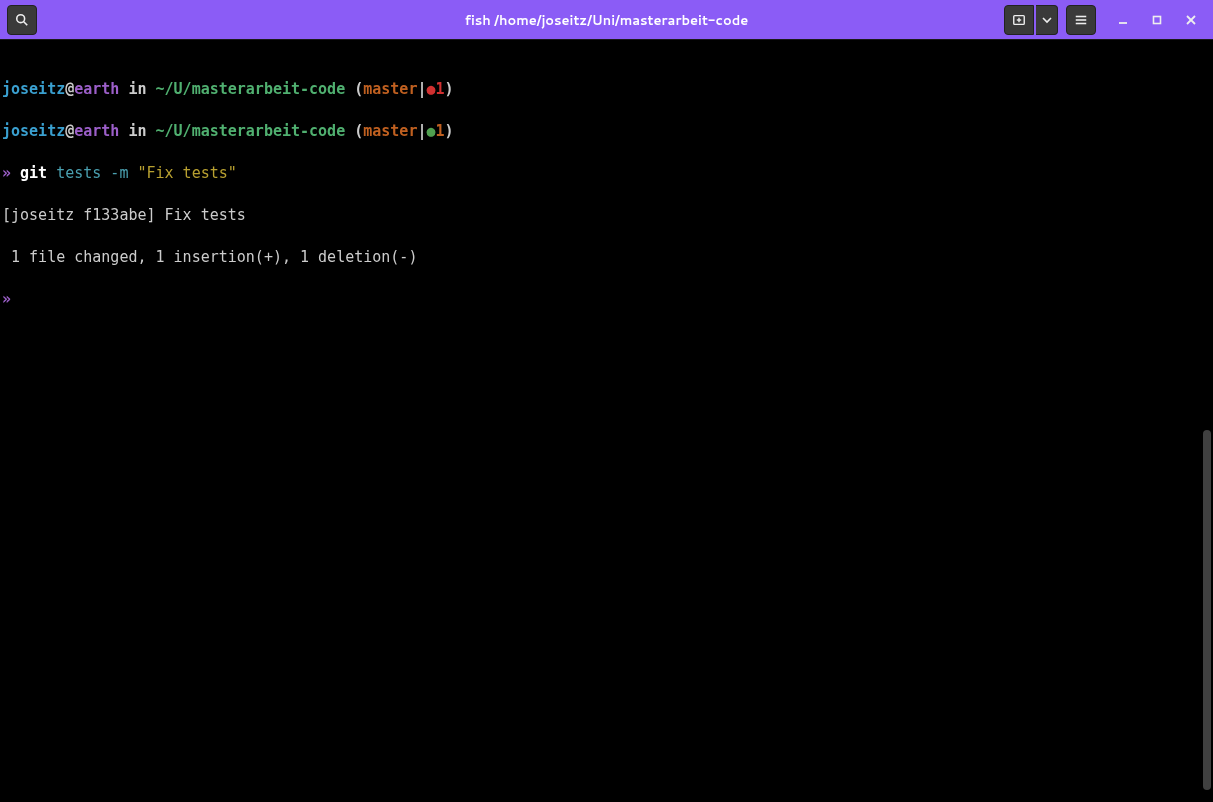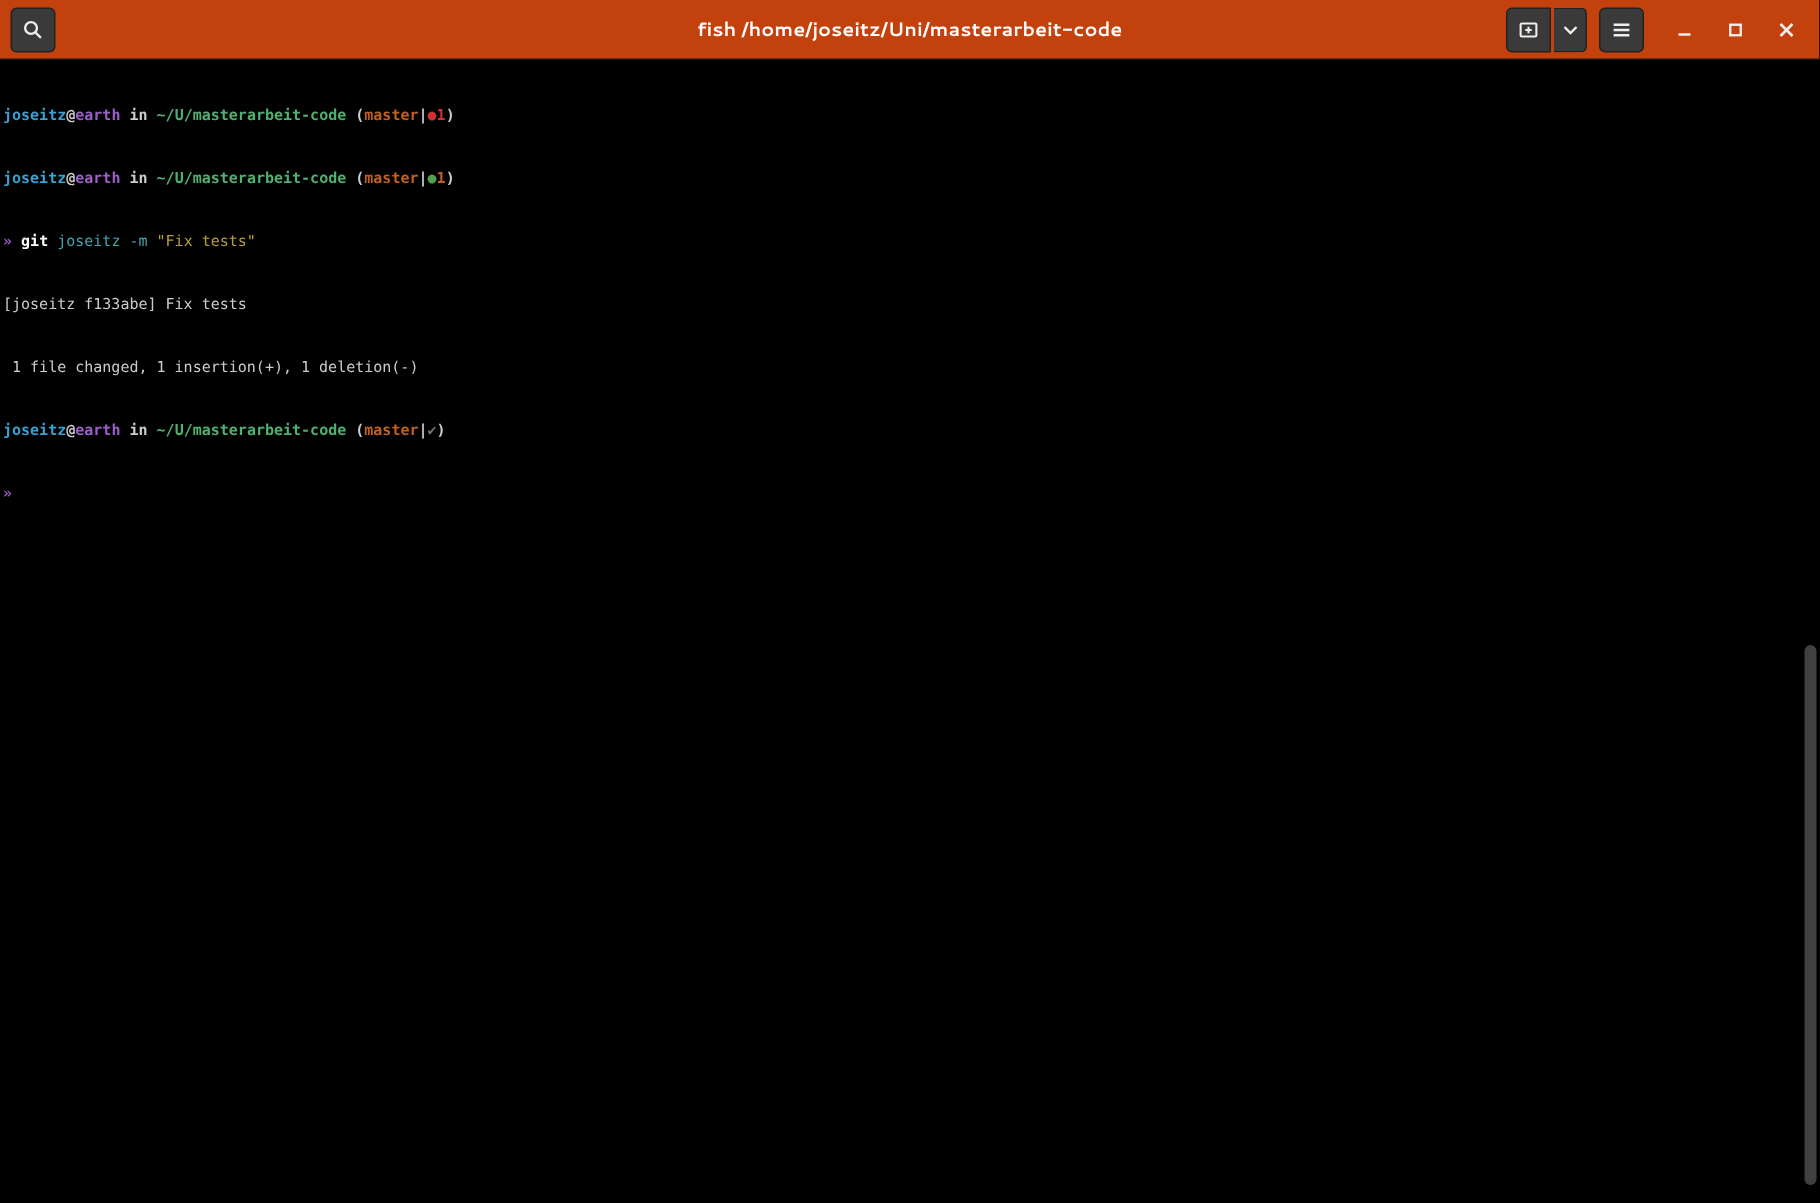--- a/index.html
+++ b/index.html
@@ -7,21 +7,21 @@
     width: 1213px;
     height: 802px;
     background: #000000;
     font-family: "DejaVu Sans Mono", "Liberation Mono", monospace;
     font-size: 14px;
     overflow: hidden;
     color: #ffffff;
   }
   .titlebar {
     height: 40px;
-    background: #c2410c;
+    background: #8b5cf6;
     border-bottom: 1px solid #1a1a1a;
     display: flex;
     align-items: center;
     padding: 0 5px;
     position: relative;
   }
   .tb-btn {
     width: 30px;
     height: 30px;
     background: #3a3a3a;
@@ -51,22 +51,22 @@
     font-family: "Cantarell", "DejaVu Sans", sans-serif;
     font-size: 13px;
     font-weight: bold;
   }
   .right-controls {
     margin-left: auto;
     display: flex;
     align-items: center;
   }
   .terminal {
-    padding: 6px 2px;
-    font-size: 10px;
+    padding: 18px 2px;
+    font-size: 15px;
     line-height: 21px;
     letter-spacing: 0px;
     white-space: pre;
   }
   .line { display: block; }
   .user { color: #3aa0d0; font-weight: bold; }
   .at   { color: #cccccc; font-weight: bold; }
   .host { color: #9c5fc9; font-weight: bold; }
   .in   { color: #cccccc; font-weight: bold; }
   .path { color: #50b070; font-weight: bold; }
@@ -142,20 +142,19 @@
           <line x1="1" y1="1" x2="9" y2="9" stroke="#eee" stroke-width="1.8"></line>
           <line x1="9" y1="1" x2="1" y2="9" stroke="#eee" stroke-width="1.8"></line>
         </svg>
     </div>
   </div>
 </div>
 
 <div class="terminal">
 <span class="line"><span class="user">joseitz</span><span class="at">@</span><span class="host">earth</span><span class="in"> in </span><span class="path">~/U/masterarbeit-code</span><span class="paren"> (</span><span class="branch">master</span><span class="pipe">|</span><span class="dot-red">●</span><span class="dot-red">1</span><span class="paren">)</span></span>
 <span class="line"><span class="user">joseitz</span><span class="at">@</span><span class="host">earth</span><span class="in"> in </span><span class="path">~/U/masterarbeit-code</span><span class="paren"> (</span><span class="branch">master</span><span class="pipe">|</span><span class="dot-green">●</span><span class="staged">1</span><span class="paren">)</span></span>
-<span class="line"><span class="prompt">» </span><span class="cmd-bold">git</span><span class="cmd-arg"> joseitz -m</span><span class="cmd-str"> "Fix tests"</span></span>
+<span class="line"><span class="prompt">» </span><span class="cmd-bold">git</span><span class="cmd-arg"> tests -m</span><span class="cmd-str"> "Fix tests"</span></span>
 <span class="line output">[joseitz f133abe] Fix tests</span>
 <span class="line output"> 1 file changed, 1 insertion(+), 1 deletion(-)</span>
-<span class="line"><span class="user">joseitz</span><span class="at">@</span><span class="host">earth</span><span class="in"> in </span><span class="path">~/U/masterarbeit-code</span><span class="paren"> (</span><span class="branch">master</span><span class="pipe">|</span><span class="check">✔</span><span class="paren">)</span></span>
 <span class="line"><span class="prompt">» </span></span>
 </div>
 
 <div class="scrollbar"></div>
 
 </body></html>

